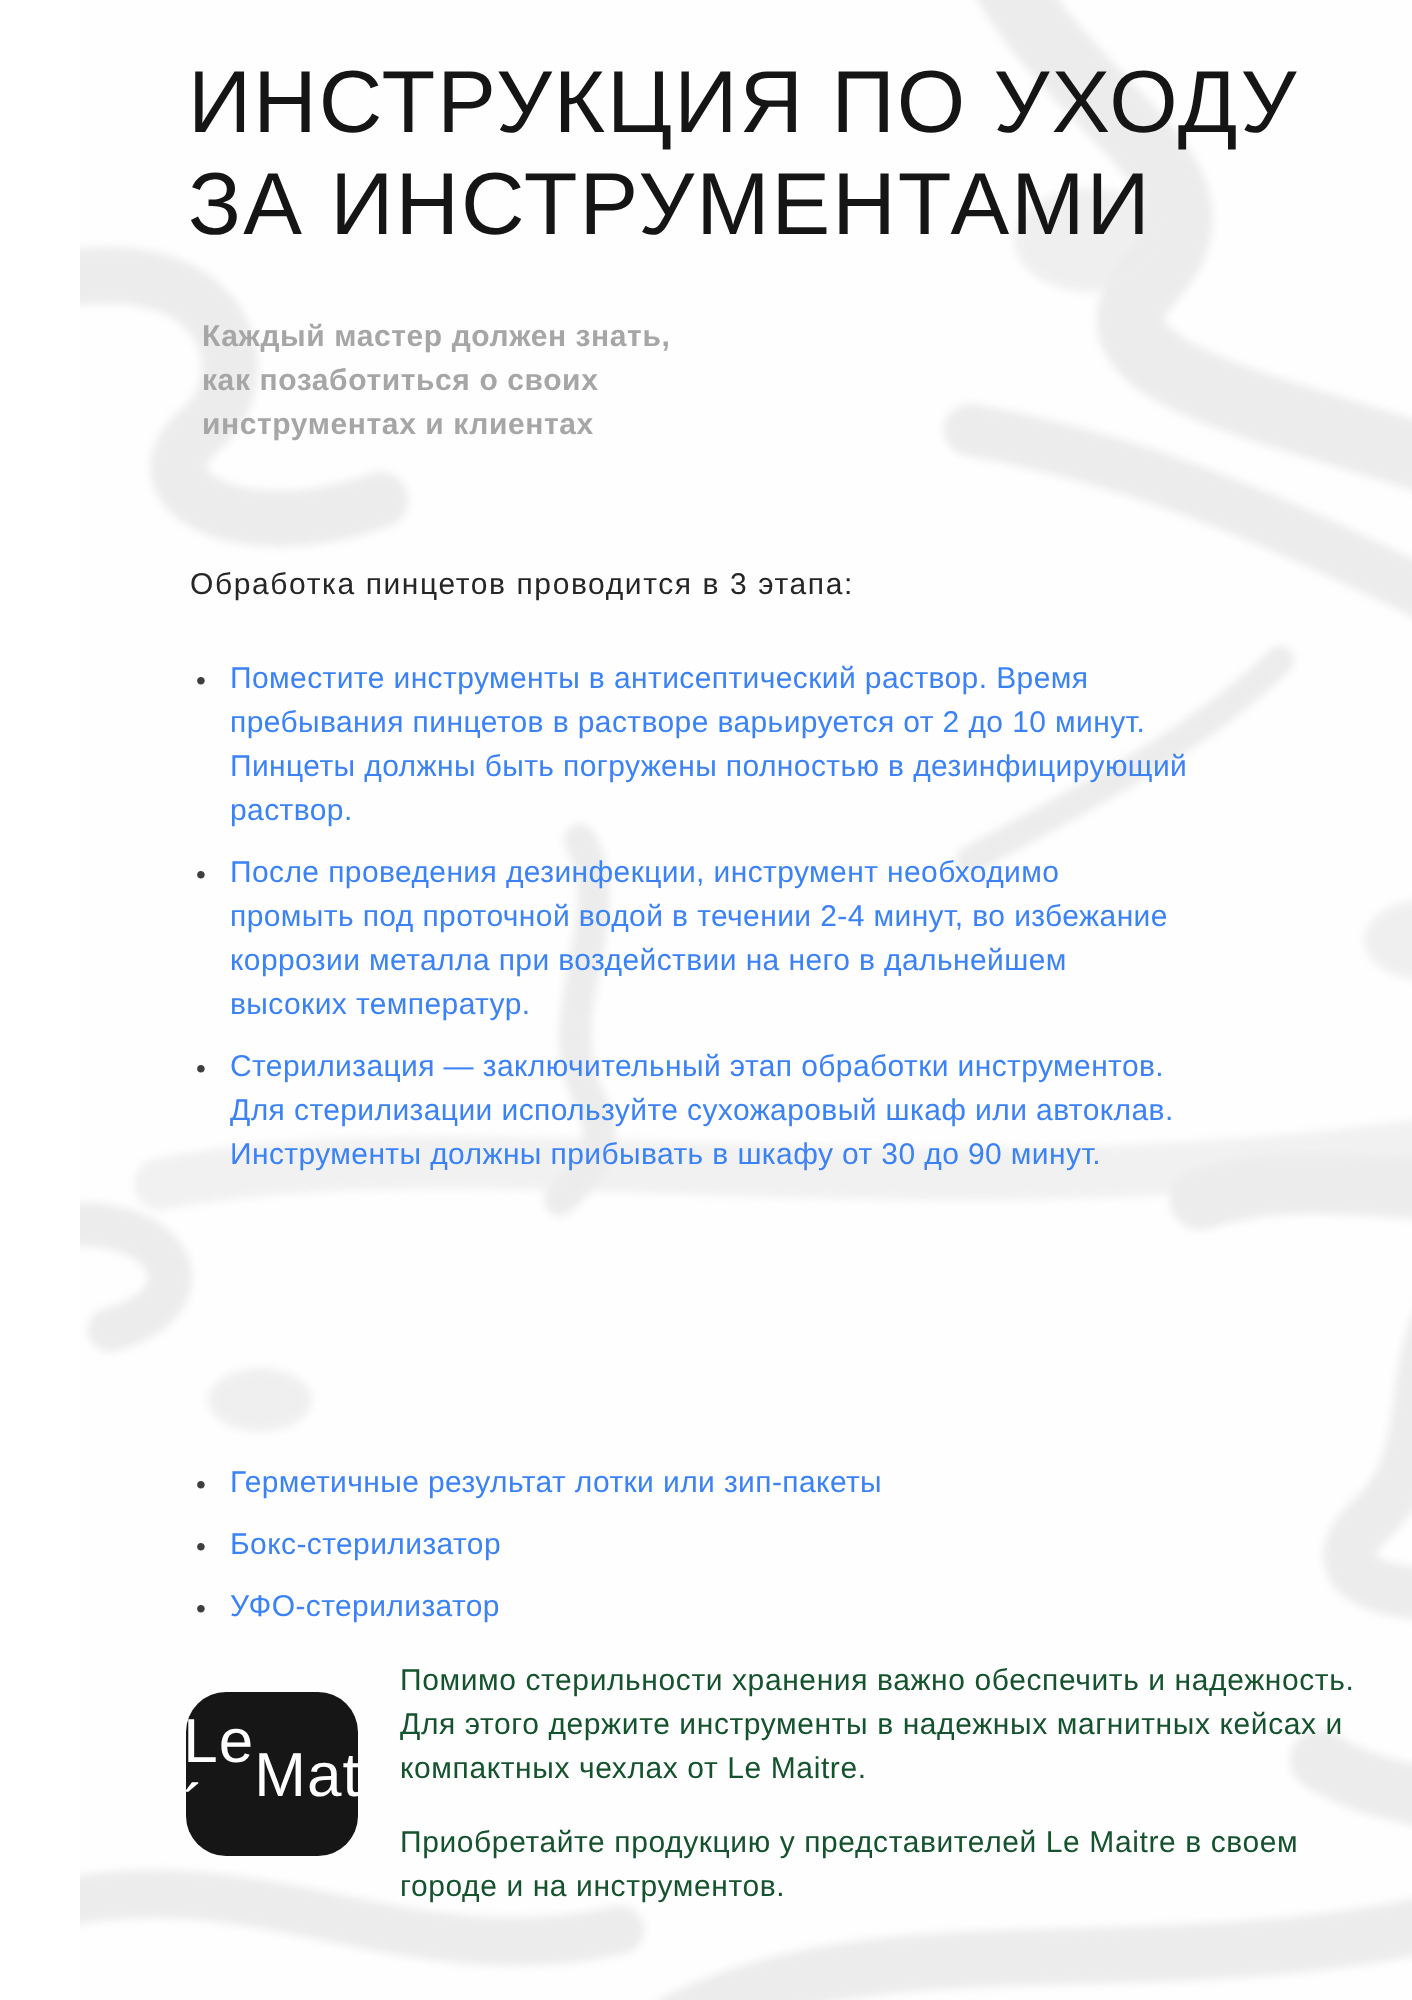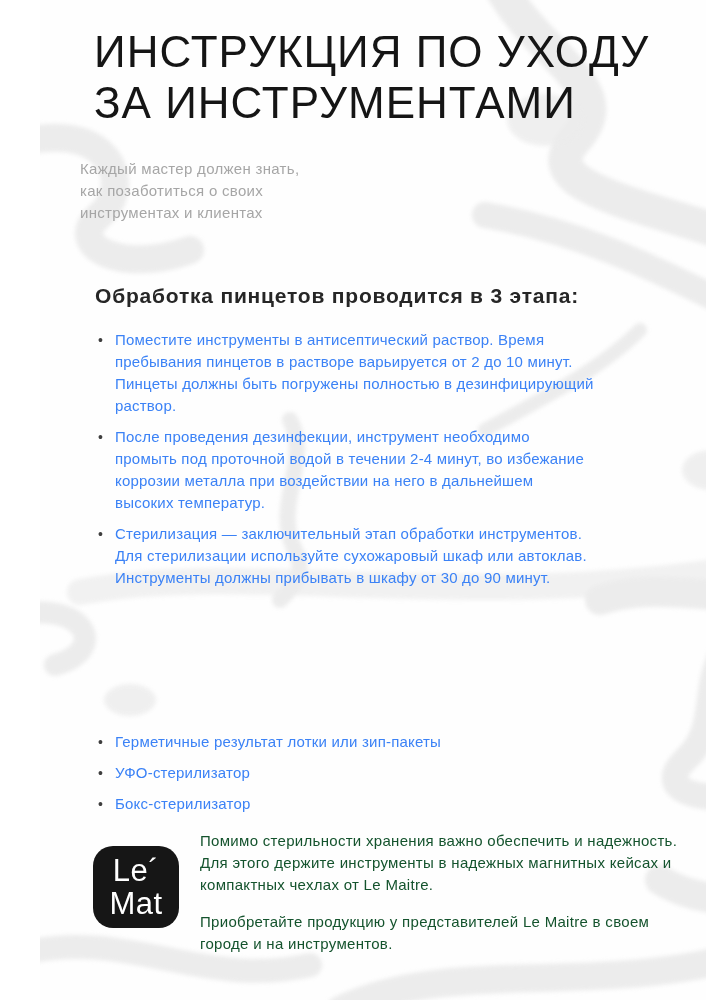--- a/index.html
+++ b/index.html
@@ -14,45 +14,45 @@
   .bg{position:absolute;left:0;top:0;z-index:0;}
   .layer{position:absolute;z-index:1;margin:0;}
   .title{
     left:54px;top:26px;width:620px;
     font-size:44px;line-height:51px;
     letter-spacing:1px;font-weight:400;
     color:#151515;white-space:pre-line;
   }
   .intro{font-size:15px;line-height:22px;letter-spacing:.3px;
     color:#a6a6a6;white-space:pre-line;}
-  .intro-left{left:40px;top:158px;width:300px;}
+  .intro-left{left:61px;top:158px;width:300px;font-weight:bold;}
   .intro-right{left:388px;top:158px;width:310px;}
   .section-heading{
-    font-size:21px;font-weight:700;letter-spacing:.8px;
+    font-size:15px;font-weight:400;letter-spacing:.8px;
     color:#262626;white-space:pre-line;
   }
   .s1{left:55px;top:284px;width:600px;}
   .s2{left:55px;top:631px;width:620px;line-height:31px;}
   ul.bullets{list-style:none;padding:0;margin:0;}
   ul.bullets li{
     position:relative;padding-left:20px;
     font-size:15px;line-height:22px;letter-spacing:.2px;
     color:#3b82f6;white-space:pre-line;margin-bottom:9px;
   }
   ul.bullets li::before{
     content:"\2022";position:absolute;left:3px;top:0;
     color:#3e3e3e;font-size:14px;
   }
   .list1{left:55px;top:329px;width:630px;}
   .list2{left:55px;top:731px;width:500px;}
   .list2 li{margin-bottom:3px;line-height:23px;}
   .logo{
     left:53px;top:846px;width:86px;height:82px;
     background:#161616;border-radius:20px;
-    display:flex;flex-direction:column;align-items:center;justify-content:center;
+    display:flex;flex-direction:row;align-items:center;justify-content:center;
     color:#ffffff;
   }
   .logo span{font-size:31px;line-height:33px;letter-spacing:.5px;font-weight:400;}
   .footer-text{left:160px;top:830px;width:535px;}
   .footer-text p{
     margin:0 0 15px 0;
     font-size:15px;line-height:22px;letter-spacing:.3px;
     color:#14532d;white-space:pre-line;
   }
 </style>
@@ -105,22 +105,22 @@
 промыть под проточной водой в течении 2-4 минут, во избежание
 коррозии металла при воздействии на него в дальнейшем
 высоких температур.</li>
     <li>Стерилизация — заключительный этап обработки инструментов.
 Для стерилизации используйте сухожаровый шкаф или автоклав.
 Инструменты должны прибывать в шкафу от 30 до 90 минут.</li>
   </ul>
 
   <ul class="layer bullets list2">
     <li>Герметичные результат лотки или зип-пакеты</li>
+    <li>Бокс-стерилизатор</li>
     <li>УФО-стерилизатор</li>
-    <li>Бокс-стерилизатор</li>
   </ul>
 
   <div class="layer logo">
     <span>Le´</span>
     <span>Mat</span>
   </div>
   <div class="layer footer-text">
     <p>Помимо стерильности хранения важно обеспечить и надежность.
 Для этого держите инструменты в надежных магнитных кейсах и
 компактных чехлах от Le Maitre.</p>

